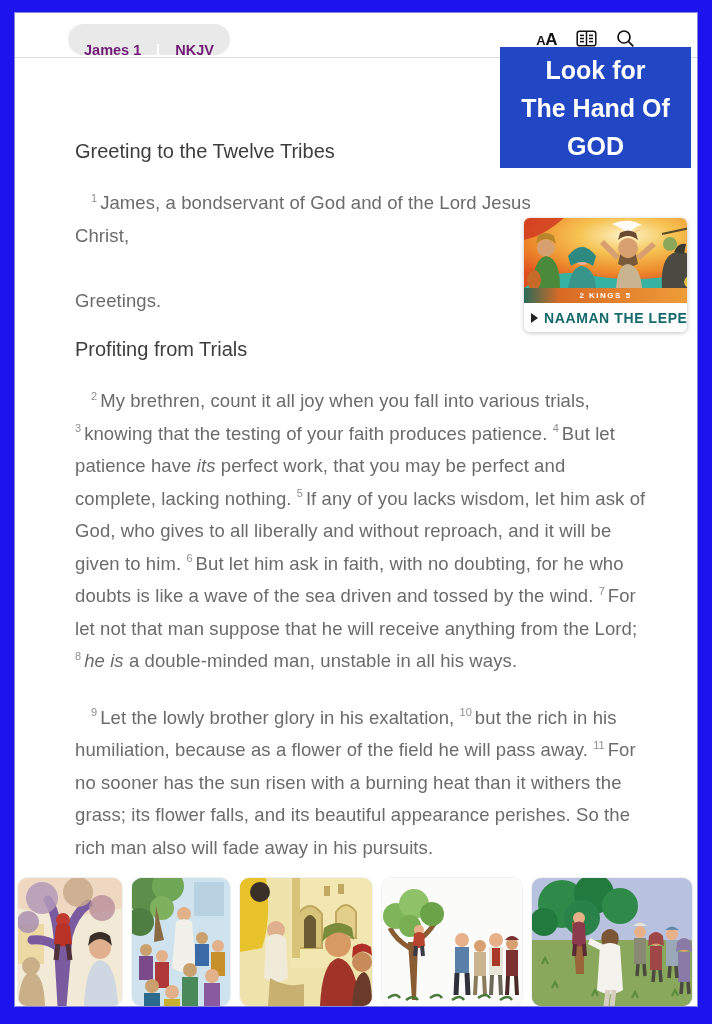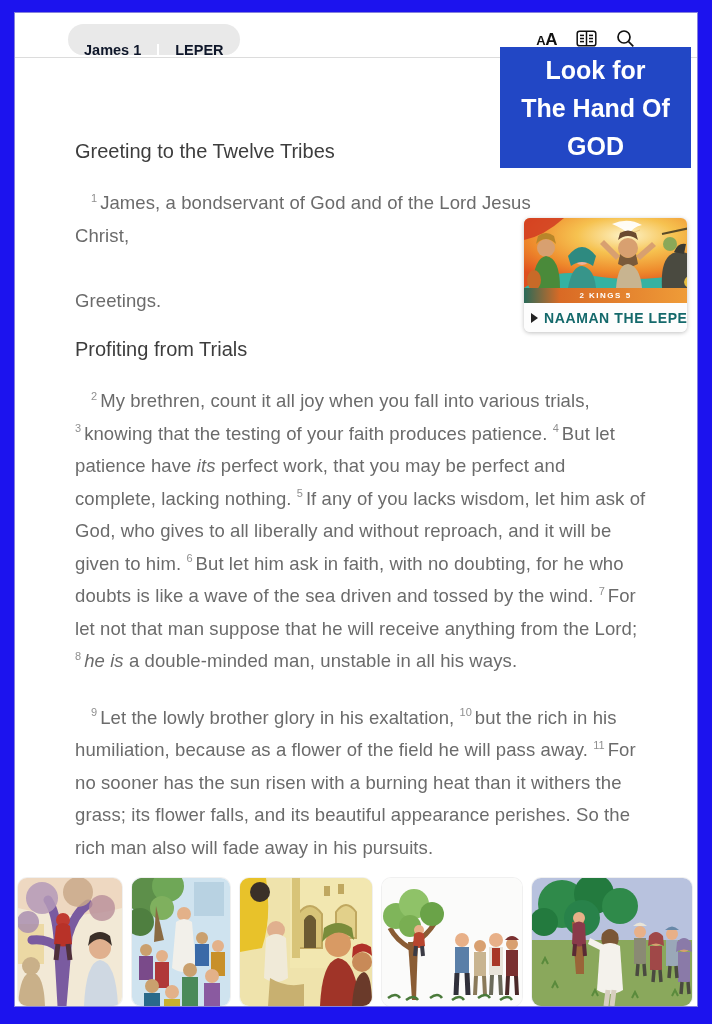--- a/index.html
+++ b/index.html
@@ -19,21 +19,21 @@
   
   .topbar { position:relative; height:44px; border-bottom:1px solid #dcdcdc; }
   .pill {
     position:absolute; left:53px; top:11px; height:31px;
     display:flex; align-items:stretch; background:#e9e9e9;
     border-radius:16px; overflow:hidden;
   }
   .pill .seg {
     border:none; background:#e9e9e9; cursor:pointer;
     font-family:"Liberation Sans", sans-serif;
-    font-size:14.5px; font-weight:700; color:#0f172a;
+    font-size:14.5px; font-weight:700; color:#701a75;
     padding:0 16px; display:flex; align-items:center;margin-top:20px;
   }
   .pill .seg.first { border-right:2px solid #ffffff; }
   .topbar-icons {
     position:absolute; right:62px; top:16px;
     display:flex; align-items:center; gap:19px;
   }
   .icon-btn {
     border:none; background:transparent; padding:0; cursor:pointer;
     display:flex; align-items:center; color:#111;
@@ -100,21 +100,21 @@
 </style>
 </head>
 <body>
 
 <div class="frame">
   <div class="page">
 
     <div class="topbar">
       <div class="pill">
         <button class="seg first">James 1</button>
-        <button class="seg">LEPER</button>
+        <button class="seg">NKJV</button>
       </div>
       <div class="topbar-icons">
         <button class="icon-btn aa">
             <span class="a1">A</span>
             <span class="a2">A</span>
           </button>
         <button class="icon-btn">
           <span>
             <svg width="21" height="17" viewBox="0 0 21 17" fill="none" stroke="#111" stroke-width="1.5">
               <rect x="1.2" y="1.2" width="18.6" height="14.6" rx="2.4"></rect>

